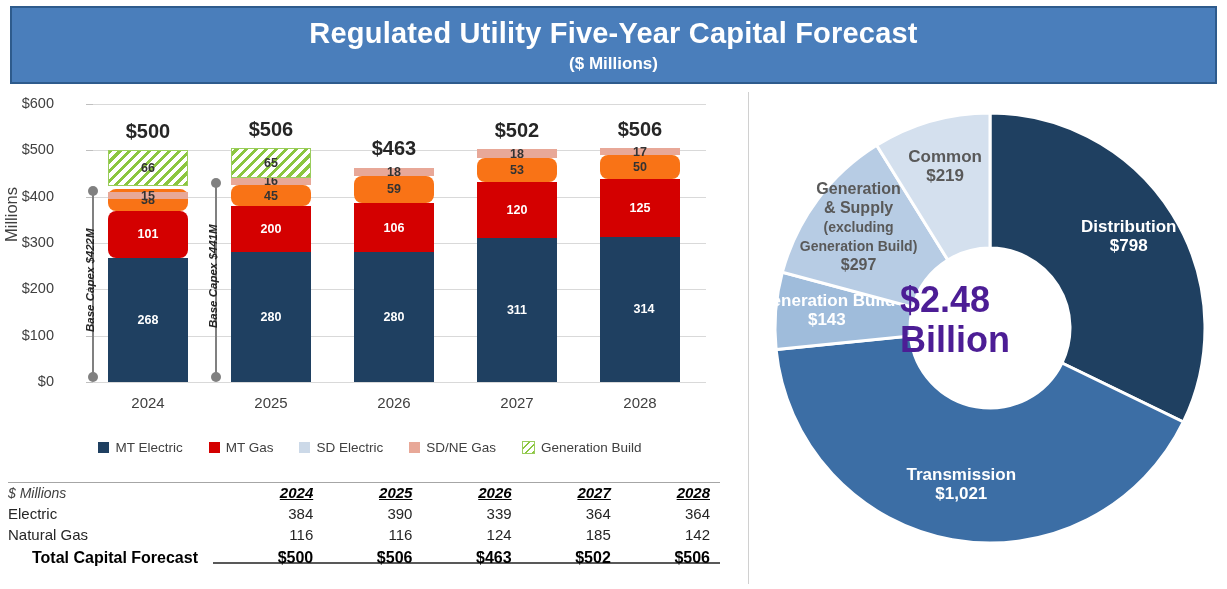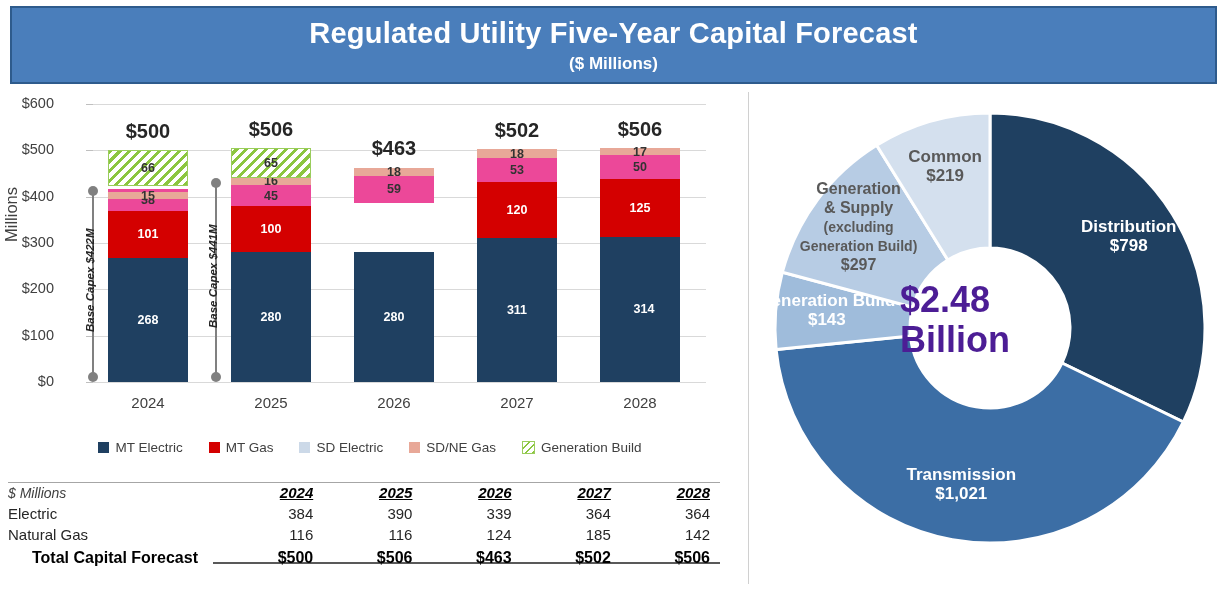--- a/index.html
+++ b/index.html
@@ -25,21 +25,21 @@
   .ytickmark{position:absolute;width:7px;height:1px;background:#bfbfbf;}
   .axis-title{position:absolute;left:2px;top:150px;font-size:16.5px;color:#404040;
               transform:rotate(-90deg);transform-origin:left top;white-space:nowrap;}
 
   .bar{position:absolute;bottom:0;width:80px;}
   .seg{position:absolute;left:0;width:100%;box-sizing:border-box;
        display:flex;align-items:center;justify-content:center;
        font-size:12.5px;font-weight:bold;}
   .seg.mtE{background:#1f4061;color:#ffffff;}
   .seg.mtG{background:#d40000;color:#ffffff;}
-  .seg.sdE{background:#ec4899;color:#333333;}
+  .seg.sdE{background:#f97316;color:#333333;border-radius:8px;}
   .seg.sdG{background:#e8a898;color:#333333;}
   .seg.gen{color:#333333;background:#ffffff;
     background-image:repeating-linear-gradient(-45deg,#8cc63f 0 3px,#ffffff 3px 7px);
     border:1px solid #9acd5c;}
   .bartotal{position:absolute;width:80px;text-align:center;font-size:20px;
             font-weight:bold;color:#262626;}
   .xlabel{position:absolute;width:80px;text-align:center;font-size:15px;color:#404040;}
 
   
   .capex{position:absolute;width:14px;}
@@ -107,38 +107,39 @@
       <div class="ytickmark" style="top: 92.6667px; left: -7px;"></div>
       <div class="ytick" style="top: 92.6667px;">$400</div>
       <div class="gridline" style="top: 46.3333px;"></div>
       <div class="ytickmark" style="top: 46.3333px; left: -7px;"></div>
       <div class="ytick" style="top: 46.3333px;">$500</div>
       <div class="gridline" style="top: 0px;"></div>
       <div class="ytickmark" style="top: 0px; left: -7px;"></div>
       <div class="ytick" style="top: 0px;">$600</div>
       <div class="bar" style="left: 15px; height: 278px;">
         <div class="seg mtE" style="height: 124.173px; bottom: 0px;">268</div>
-        <div class="seg mtG" style="height: 46.7967px; bottom: 124.173px;">101</div>
+        <div class="seg mtG" style="height: 46.7967px; bottom: 124.173px; border-radius: 8px;">101</div>
         <div class="seg sdE" style="height: 22px; bottom: 170.97px;">38</div>
         <div class="seg sdG" style="height: 6.95px; bottom: 183px;">15</div>
         <div class="seg gen" style="height: 36.14px; bottom: 195.527px;">66</div>
       </div>
       <div class="bartotal" style="left: 15px; top: 16.3333px;">$500</div>
       <div class="xlabel" style="left: 15px; top: 290px;">2024</div>
       <div class="bar" style="left: 138px; height: 278px;">
         <div class="seg mtE" style="height: 129.733px; bottom: 0px;">280</div>
-        <div class="seg mtG" style="height: 46.3333px; bottom: 129.733px;">100</div>
+        <div class="seg mtG" style="height: 46.3333px; bottom: 129.733px;">200</div>
         <div class="seg sdE" style="height: 20.85px; bottom: 176.067px;">45</div>
         <div class="seg sdG" style="height: 7.41333px; bottom: 196.917px;">16</div>
         <div class="seg gen" style="height: 30.1167px; bottom: 204.33px;">65</div>
       </div>
       <div class="bartotal" style="left: 138px; top: 13.5533px;">$506</div>
       <div class="xlabel" style="left: 138px; top: 290px;">2025</div>
       <div class="bar" style="left: 261px; height: 278px;">
         <div class="seg mtE" style="height: 129.733px; bottom: 0px;">280</div>
+        <div class="seg mtG" style="height: 49.1133px; bottom: 129.733px;">106</div>
         <div class="seg sdE" style="height: 27.3367px; bottom: 178.847px;">59</div>
         <div class="seg sdG" style="height: 8.34px; bottom: 206.183px;">18</div>
       </div>
       <div class="bartotal" style="left: 261px; top: 33.4767px;">$463</div>
       <div class="xlabel" style="left: 261px; top: 290px;">2026</div>
       <div class="bar" style="left: 384px; height: 278px;">
         <div class="seg mtE" style="height: 144.097px; bottom: 0px;">311</div>
         <div class="seg mtG" style="height: 55.6px; bottom: 144.097px;">120</div>
         <div class="seg sdE" style="height: 24.5567px; bottom: 199.697px;">53</div>
         <div class="seg sdG" style="height: 8.34px; bottom: 224.253px;">18</div>

